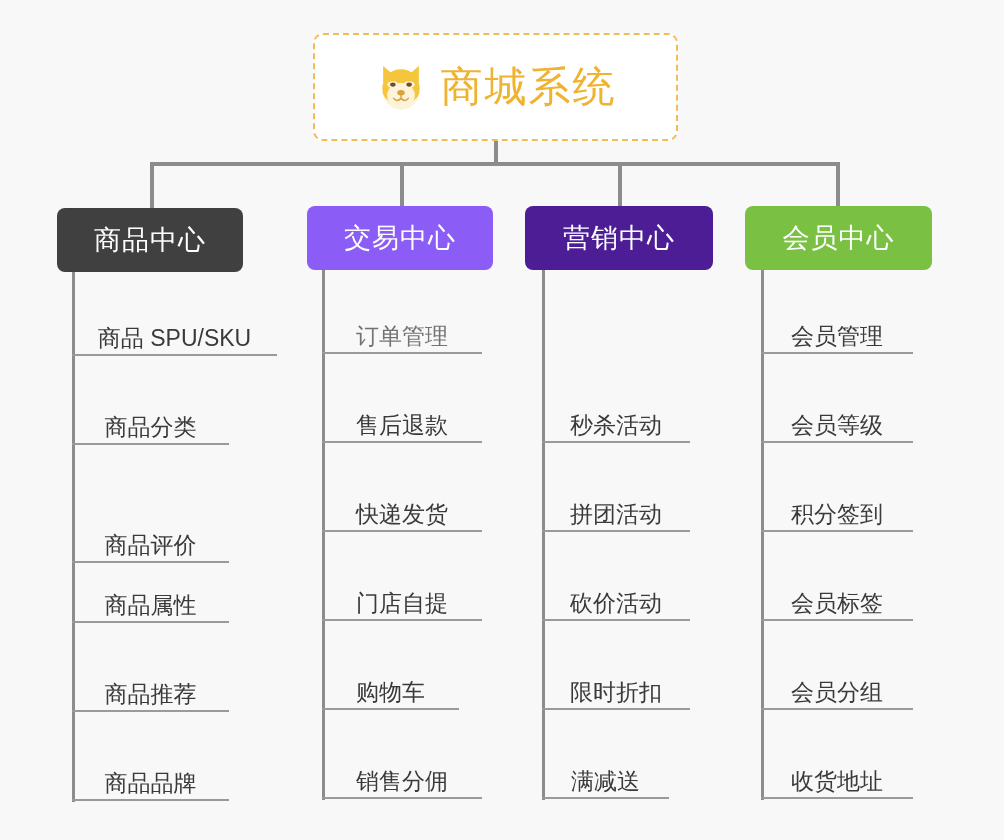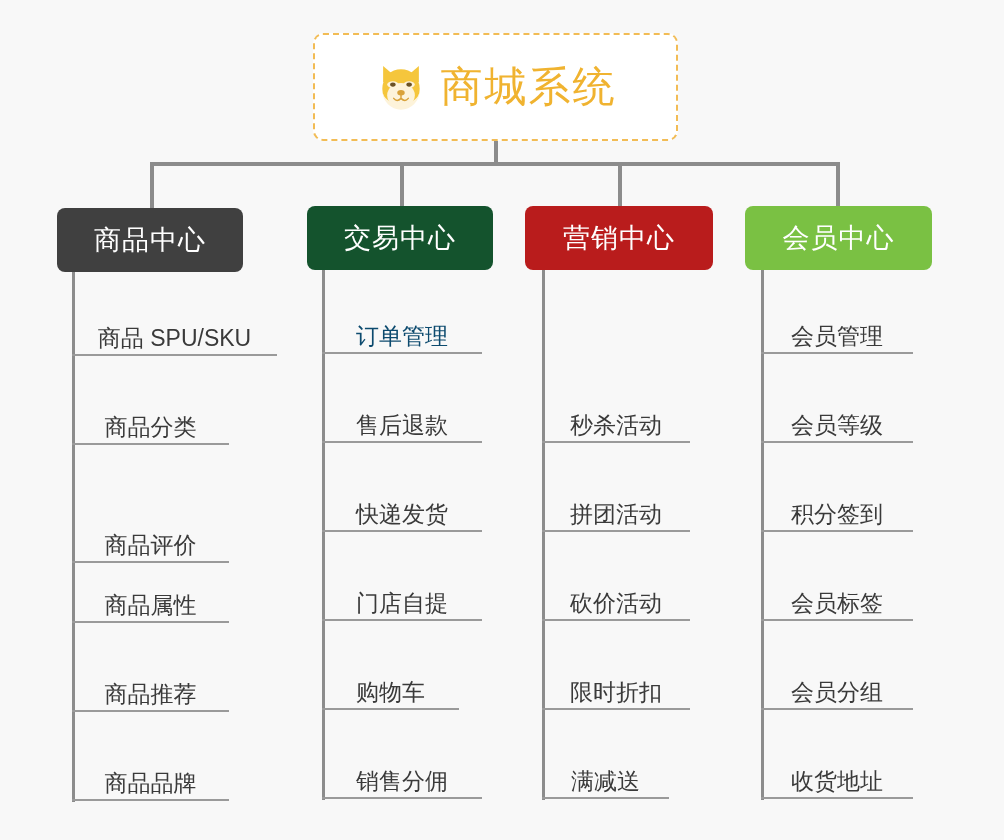--- a/index.html
+++ b/index.html
@@ -142,44 +142,44 @@
   <div class="leaf" style="left: 72px; top: 577px; width: 157px; border-bottom-color: rgb(154, 154, 154);">
       <span class="leaf-label" style="color: rgb(58, 58, 58);">商品属性</span>
     </div>
   <div class="leaf" style="left: 72px; top: 666px; width: 157px; border-bottom-color: rgb(154, 154, 154);">
       <span class="leaf-label" style="color: rgb(58, 58, 58);">商品推荐</span>
     </div>
   <div class="leaf" style="left: 72px; top: 755px; width: 157px; border-bottom-color: rgb(154, 154, 154);">
       <span class="leaf-label" style="color: rgb(58, 58, 58);">商品品牌</span>
     </div>
 
-  <div class="cat-box" style="left: 307px; top: 206px; width: 186px; background: #14532d;">
+  <div class="cat-box" style="left: 307px; top: 206px; width: 186px; background: #8b5cf6;">
     <span class="cat-label">交易中心</span>
   </div>
   <div class="spine" style="left: 322px; top: 270px; height: 530px; background: rgb(140, 140, 140);"></div>
   <div class="leaf" style="left: 322px; top: 308px; width: 160px; border-bottom-color: rgb(154, 154, 154);">
-      <span class="leaf-label" style="color: #0c4a6e;">订单管理</span>
+      <span class="leaf-label" style="color: #737373;">订单管理</span>
     </div>
   <div class="leaf" style="left: 322px; top: 397px; width: 160px; border-bottom-color: rgb(154, 154, 154);">
       <span class="leaf-label" style="color: rgb(58, 58, 58);">售后退款</span>
     </div>
   <div class="leaf" style="left: 322px; top: 486px; width: 160px; border-bottom-color: rgb(154, 154, 154);">
       <span class="leaf-label" style="color: rgb(58, 58, 58);">快递发货</span>
     </div>
   <div class="leaf" style="left: 322px; top: 575px; width: 160px; border-bottom-color: rgb(154, 154, 154);">
       <span class="leaf-label" style="color: rgb(58, 58, 58);">门店自提</span>
     </div>
   <div class="leaf" style="left: 322px; top: 664px; width: 137px; border-bottom-color: rgb(154, 154, 154);">
       <span class="leaf-label" style="color: rgb(58, 58, 58);">购物车</span>
     </div>
   <div class="leaf" style="left: 322px; top: 753px; width: 160px; border-bottom-color: rgb(154, 154, 154);">
       <span class="leaf-label" style="color: rgb(58, 58, 58);">销售分佣</span>
     </div>
 
-  <div class="cat-box" style="left: 525px; top: 206px; width: 188px; background: #b91c1c;">
+  <div class="cat-box" style="left: 525px; top: 206px; width: 188px; background: #4c1d95;">
     <span class="cat-label">营销中心</span>
   </div>
   <div class="spine" style="left: 542px; top: 270px; height: 530px; background: rgb(140, 140, 140);"></div>
   <div class="leaf" style="left: 542px; top: 397px; width: 148px; border-bottom-color: rgb(154, 154, 154);">
       <span class="leaf-label" style="color: rgb(58, 58, 58);">秒杀活动</span>
     </div>
   <div class="leaf" style="left: 542px; top: 486px; width: 148px; border-bottom-color: rgb(154, 154, 154);">
       <span class="leaf-label" style="color: rgb(58, 58, 58);">拼团活动</span>
     </div>
   <div class="leaf" style="left: 542px; top: 575px; width: 148px; border-bottom-color: rgb(154, 154, 154);">

